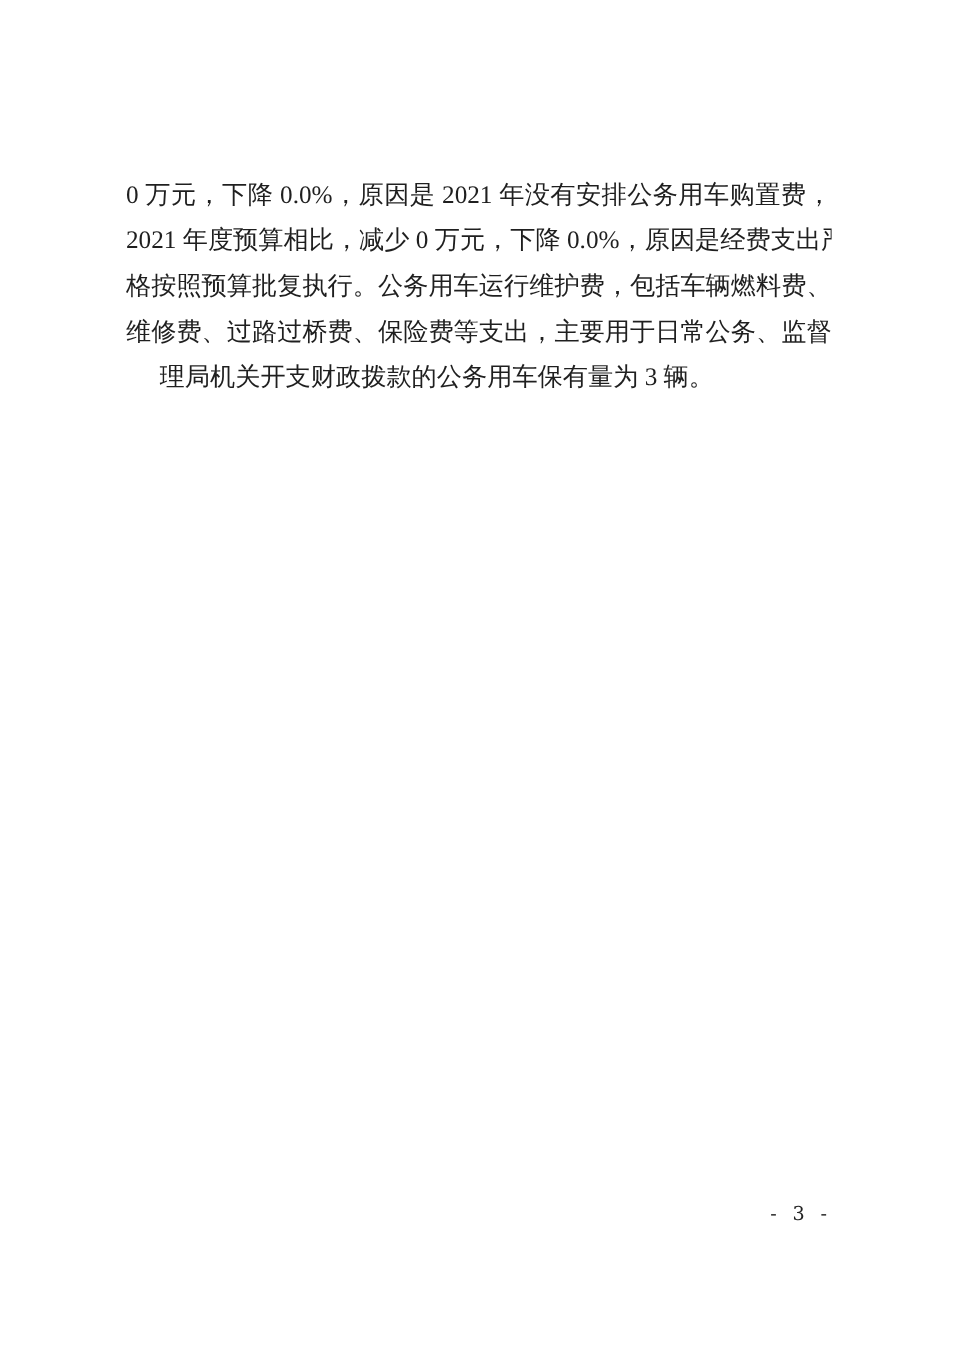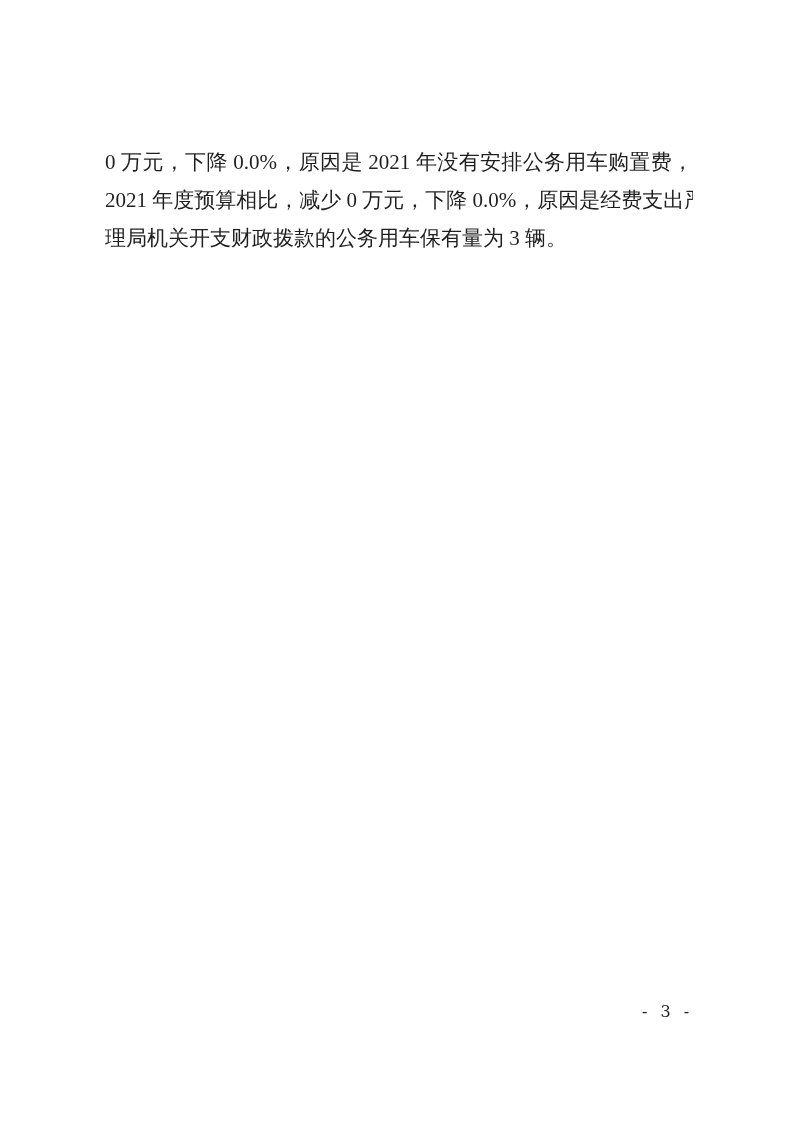--- a/index.html
+++ b/index.html
@@ -32,20 +32,21 @@
     height: 38px;
     overflow: hidden;
     text-align: justify;
     text-align-last: justify;
     white-space: nowrap;
   }
   .text-line.last {
     text-align: left;
     text-align-last: left;
     white-space: normal;
+    margin-left: 28px;
   }
   .page-number {
     position: absolute;
     top: 1002px;
     left: 600px;
     width: 132px;
     text-align: center;
     font-size: 16px;
     line-height: 20px;
     color: #222222;
@@ -55,18 +56,20 @@
   }
 </style>
 </head>
 <body>
 
 <div class="page">
 
   <div class="text-block">
     <div class="text-line">0 万元，下降 0.0%，原因是 2021 年没有安排公务用车购置费，</div>
     <div class="text-line">2021 年度预算相比，减少 0 万元，下降 0.0%，原因是经费支出严</div>
+    <div class="text-line">格按照预算批复执行。公务用车运行维护费，包括车辆燃料费、</div>
+    <div class="text-line">维修费、过路过桥费、保险费等支出，主要用于日常公务、监督</div>
     <div class="text-line last">理局机关开支财政拨款的公务用车保有量为 3 辆。</div>
   </div>
 
   <div class="page-number">- 3 -</div>
 
 </div>
 
 </body></html>

